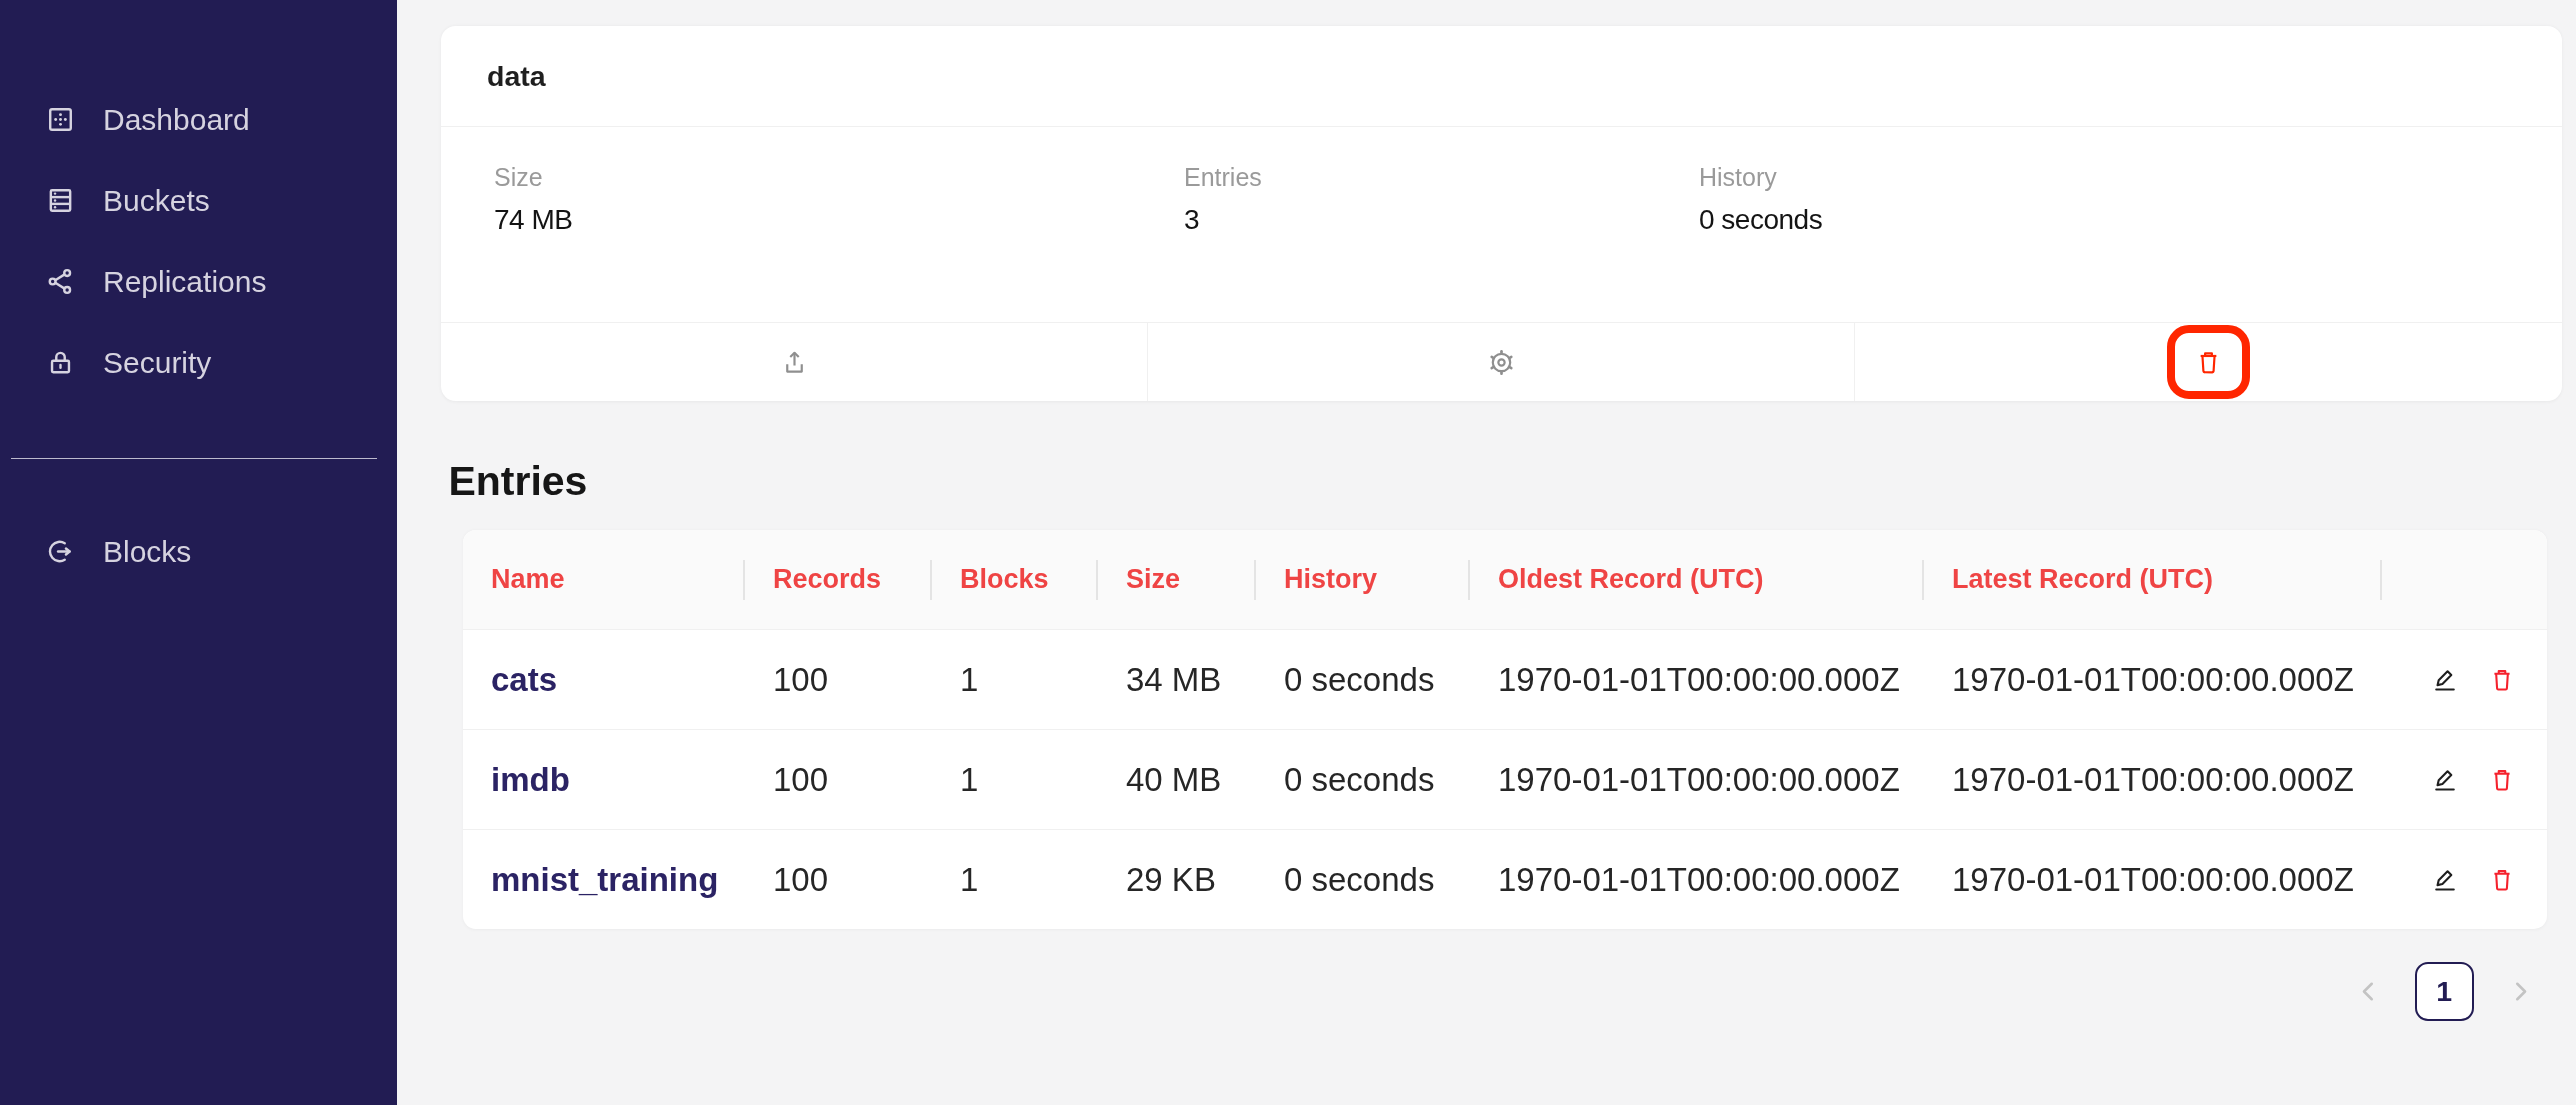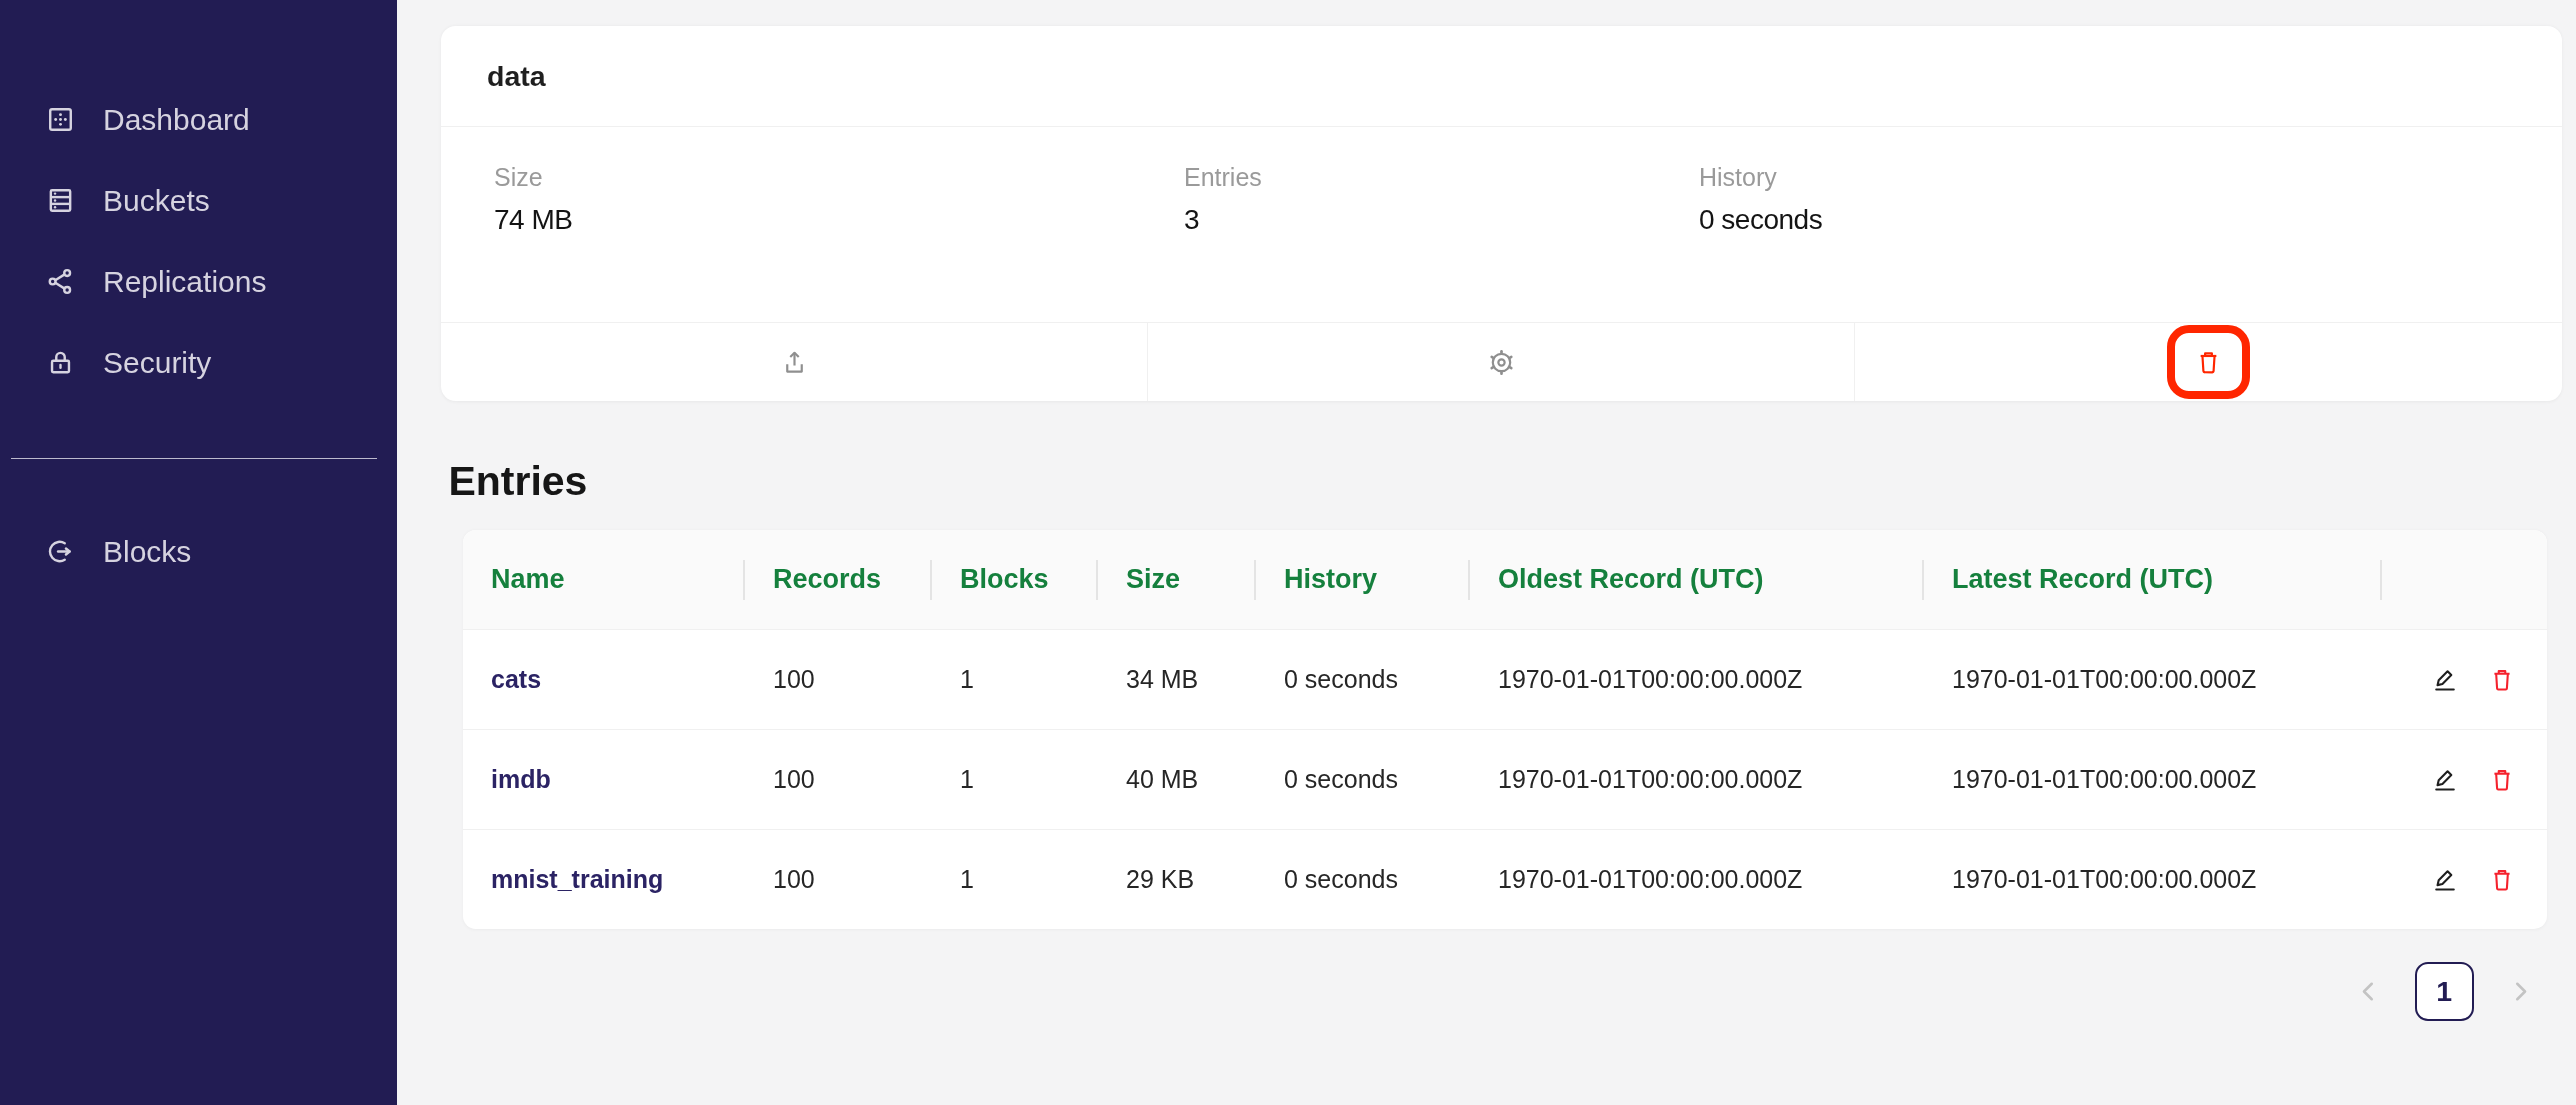--- a/index.html
+++ b/index.html
@@ -77,32 +77,32 @@
   .table-card {
     margin:24px 14.7px 0 22px;
     background:#ffffff; border-radius:13px;
     box-shadow:0 0.9px 3.7px rgba(0,0,0,0.04);
     overflow:hidden;
   }
   table { border-collapse:collapse; width:2084px; table-layout:fixed; }
   thead th {
     background:#fafafa; text-align:left;
     padding:34px 9.2px 34px 28px;
-    font-size:27px; font-weight:600; color:#15803d;
+    font-size:27px; font-weight:600; color:#ef4444;
     line-height:31px; position:relative;
   }
   thead th:not(:last-child)::after {
     content:""; position:absolute; right:0; top:50%;
     transform:translateY(-50%);
     width:1.8px; height:40px; background:#e4e4e4;
   }
   tbody td {
     padding:34px 9.2px 34px 28px;
     border-top:1.8px solid #f0f0f0;
-    font-size:25px; color:#262626; line-height:31px;
+    font-size:33px; color:#262626; line-height:31px;
     white-space:nowrap; overflow:hidden;
   }
   .entry-link { color:#2b2364; font-weight:700; text-decoration:none; cursor:pointer; }
   .row-actions { display:flex; align-items:center; gap:29px; justify-content:center; }
   .row-action-btn { background:none; border:none; cursor:pointer; padding:0; }
   .row-icon { width:28px; height:28px; }
   .row-icon.edit { color:#1f1f1f; }
   .row-icon.trash { color:#f5222d; }
 
   .pagination {

